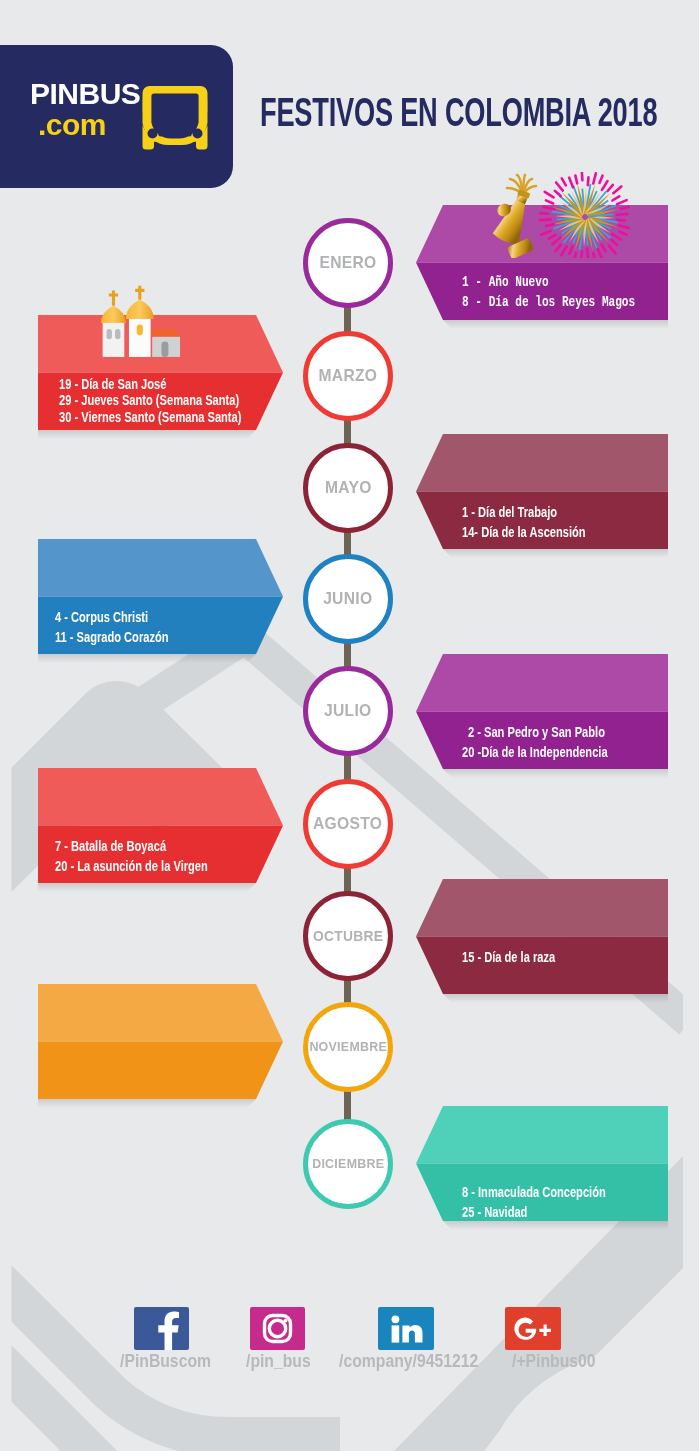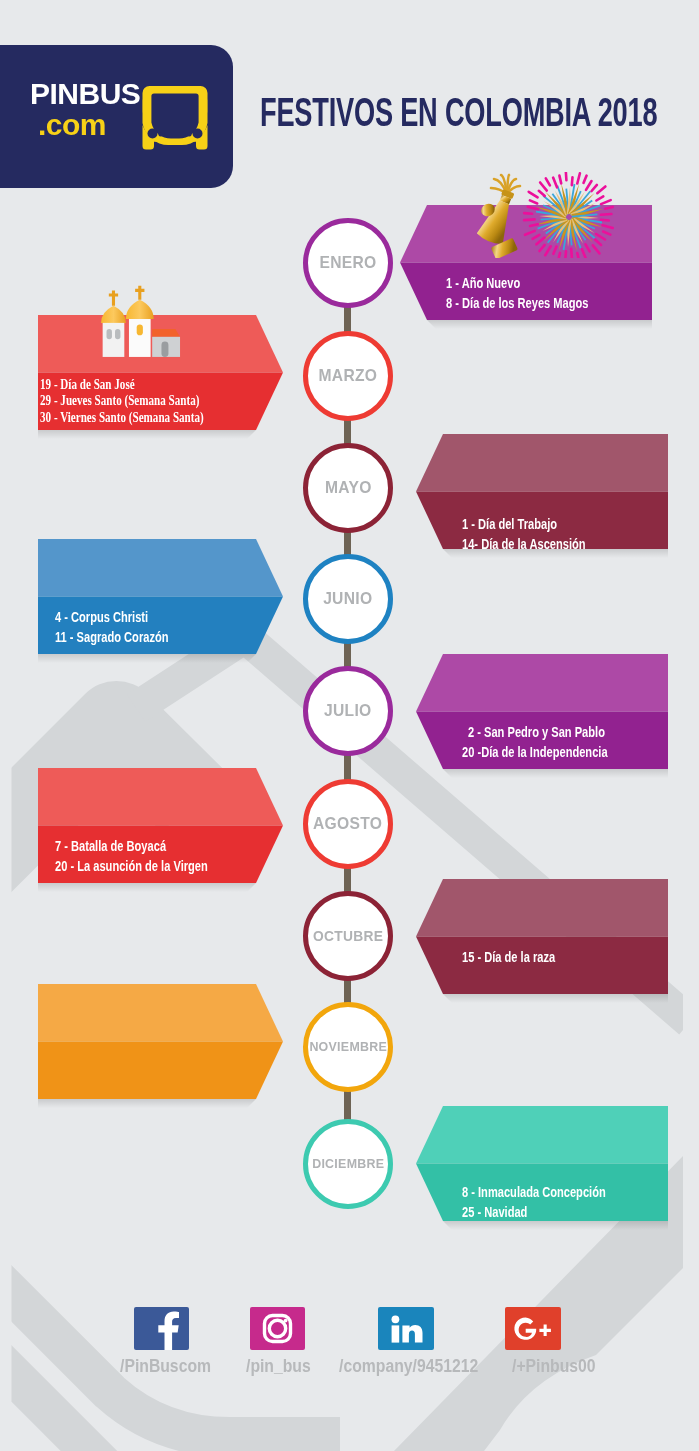--- a/index.html
+++ b/index.html
@@ -30,21 +30,21 @@
   .banner .lines{position:absolute;color:#fff;font-weight:700;font-size:15px;line-height:19.5px;z-index:3;}
   .banner .lines div{white-space:nowrap;display:block;}
   .banner .lines div span{display:inline-block;transform:scaleX(0.74);transform-origin:left center;}
   .banner .art{position:absolute;z-index:2;overflow:visible;}
   .banner .art svg{width:100%;height:100%;display:block;}
 
   
   #social{position:absolute;left:0;top:1307.2px;width:699px;height:110px;}
   .sitem{position:absolute;text-align:center;}
   .sicon{width:55.5px;height:43.2px;border-radius:2px;position:relative;overflow:hidden;}
-  .slabel{margin-top:5px;color:#b7b9bb;font-weight:700;font-size:18px;white-space:nowrap;text-align:center;}
+  .slabel{color:#b7b9bb;font-weight:700;font-size:18px;white-space:nowrap;text-align:center;}
   .slabel span{display:inline-block;transform:scaleX(0.875);transform-origin:left center;}
 </style>
 </head>
 <body>
 
 <div id="page">
   <svg id="bg" viewBox="0 0 699 1451">
       <defs>
         <clipPath id="pgclip">
           <rect x="0" y="0" width="699" height="1451"></rect>
@@ -128,21 +128,21 @@
         <span>OCTUBRE</span>
       </div>
       <div class="mcircle small" style="left:303px;top:1001.8px;border-color:#f2a60c">
         <span>NOVIEMBRE</span>
       </div>
       <div class="mcircle small" style="left:303px;top:1118.8px;border-color:#3dcab0">
         <span>DICIEMBRE</span>
       </div>
     </div>
   <div id="banners">
-      <div class="banner" style="left:400px;top:205.0px;width:252px;height:125px;">
+      <div class="banner" style="left:416px;top:205.0px;width:252px;height:125px;font-family:Liberation Mono, monospace;">
         <div class="shape"><svg xmlns="http://www.w3.org/2000/svg" width="252" height="125" viewBox="0 0 252 125">
             <defs>
               <linearGradient id="lg0" x1="0" y1="0" x2="0" y2="1">
                 <stop offset="0" stop-color="#ad49a6"></stop>
                 <stop offset="1" stop-color="#ad49a6"></stop>
               </linearGradient>
               <linearGradient id="sh0" x1="0" y1="0" x2="0" y2="1">
                 <stop offset="0" stop-color="#000" stop-opacity="0.13"></stop>
                 <stop offset="1" stop-color="#000" stop-opacity="0"></stop>
               </linearGradient>
@@ -304,21 +304,21 @@
             <rect x="22" y="56" width="7" height="13" rx="3.5" fill="#b9bcbe"></rect>
             <path d="M52 0 h4 v4 h4 v4 h-4 v10 h-4 v-10 h-4 v-4 h4 z" fill="#e8a020"></path>
             <path d="M54 18 q -18 9 -18 25 h36 q 0 -16 -18 -25 z" fill="url(#domeg)"></path>
             <rect x="40" y="43" width="28" height="49" fill="#fbfbfb"></rect>
             <rect x="50" y="50" width="8" height="14" rx="4" fill="#f7b731"></rect>
             <path d="M70 56 h30 l6 10 h-36 z" fill="#f2622b"></path>
             <rect x="70" y="66" width="36" height="26" fill="#cfd1d3"></rect>
             <rect x="82" y="72" width="9" height="20" rx="4.5" fill="#9a9da0"></rect>
           </svg>
         </div>
-        <div class="lines" style="left:2px;top:60.7px;line-height:16.4px;font-family:Liberation Serif, serif;">
+        <div class="lines" style="left:21px;top:60.7px;line-height:16.4px;">
           <div><span>19 - Día de San José</span></div>
           <div><span>29 - Jueves Santo (Semana Santa)</span></div>
           <div><span>30 - Viernes Santo (Semana Santa)</span></div>
         </div>
       </div>
       <div class="banner" style="left:416px;top:434.2px;width:252px;height:125px;">
         <div class="shape"><svg xmlns="http://www.w3.org/2000/svg" width="252" height="125" viewBox="0 0 252 125">
             <defs>
               <linearGradient id="lg2" x1="0" y1="0" x2="0" y2="1">
                 <stop offset="0" stop-color="#a1566b"></stop>
@@ -357,21 +357,21 @@
               <rect x="36" y="40" width="20" height="2.6"></rect>
               <rect x="36" y="45" width="14" height="2.6"></rect>
             </g>
             <path d="M62 22 q 0 -10 12 -10 q 12 0 12 10" fill="none" stroke="#6b4a42" stroke-width="3.4"></path>
             <rect x="50" y="22" width="62" height="56" rx="7" fill="#1f3b52"></rect>
             <path d="M50 46 q 31 16 62 0 v25 a7 7 0 0 1 -7 7 h-48 a7 7 0 0 1 -7 -7 z" fill="#2b5472"></path>
             <rect x="75" y="22" width="12" height="32" fill="#16293a"></rect>
             <rect x="74" y="50" width="14" height="12" rx="3" fill="#e8b52c"></rect>
           </svg>
         </div>
-        <div class="lines" style="left:46px;top:68.0px;line-height:20.1px;margin-top:12px;">
+        <div class="lines" style="left:46px;top:68.0px;line-height:20.1px;">
           <div><span>1 - Día del Trabajo</span></div>
           <div><span>14- Día de la Ascensión</span></div>
         </div>
       </div>
       <div class="banner" style="left:38px;top:538.5px;width:245px;height:125px;">
         <div class="shape"><svg xmlns="http://www.w3.org/2000/svg" width="245" height="125" viewBox="0 0 245 125">
             <defs>
               <linearGradient id="lg3" x1="0" y1="0" x2="0" y2="1">
                 <stop offset="0" stop-color="#5496cb"></stop>
                 <stop offset="1" stop-color="#5496cb"></stop>

